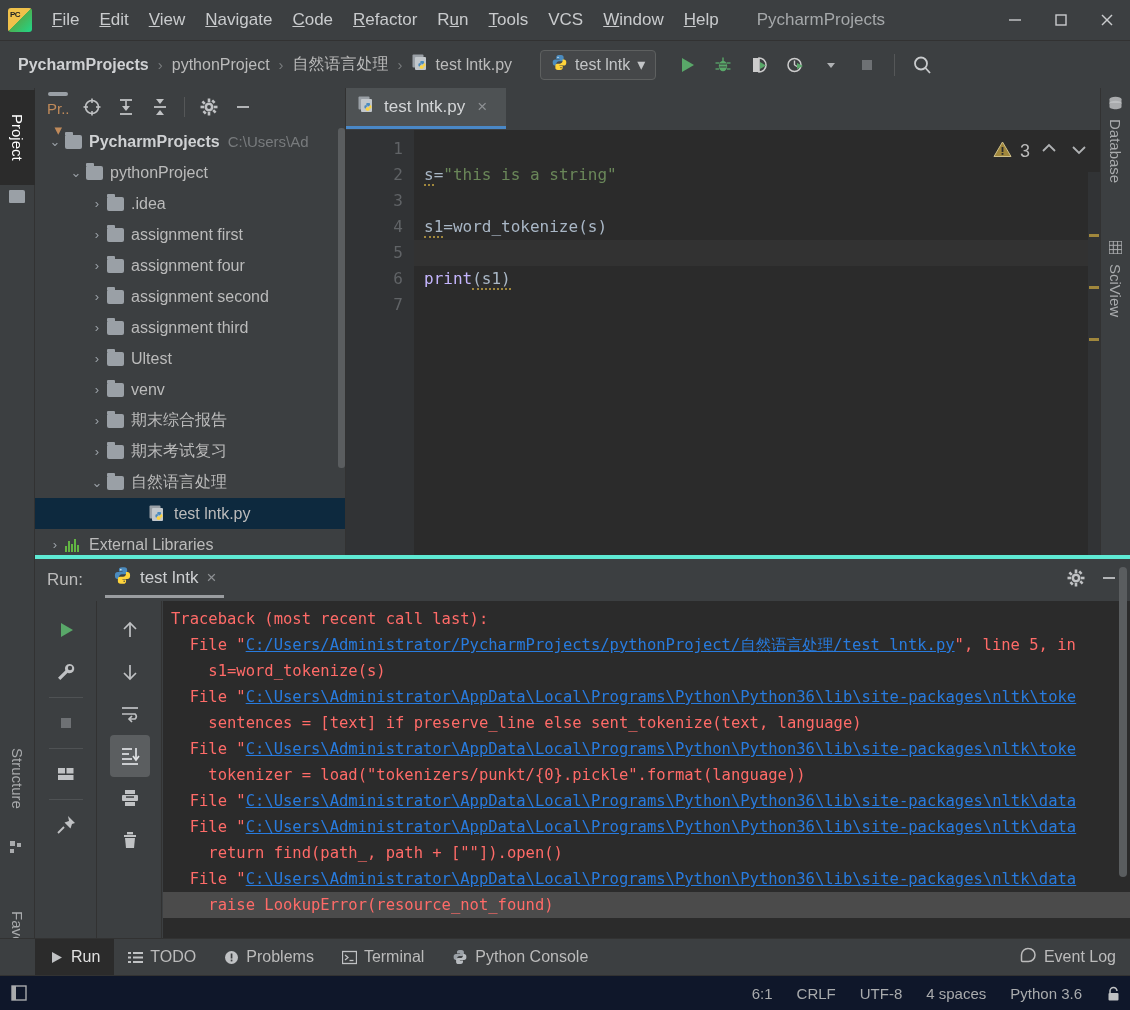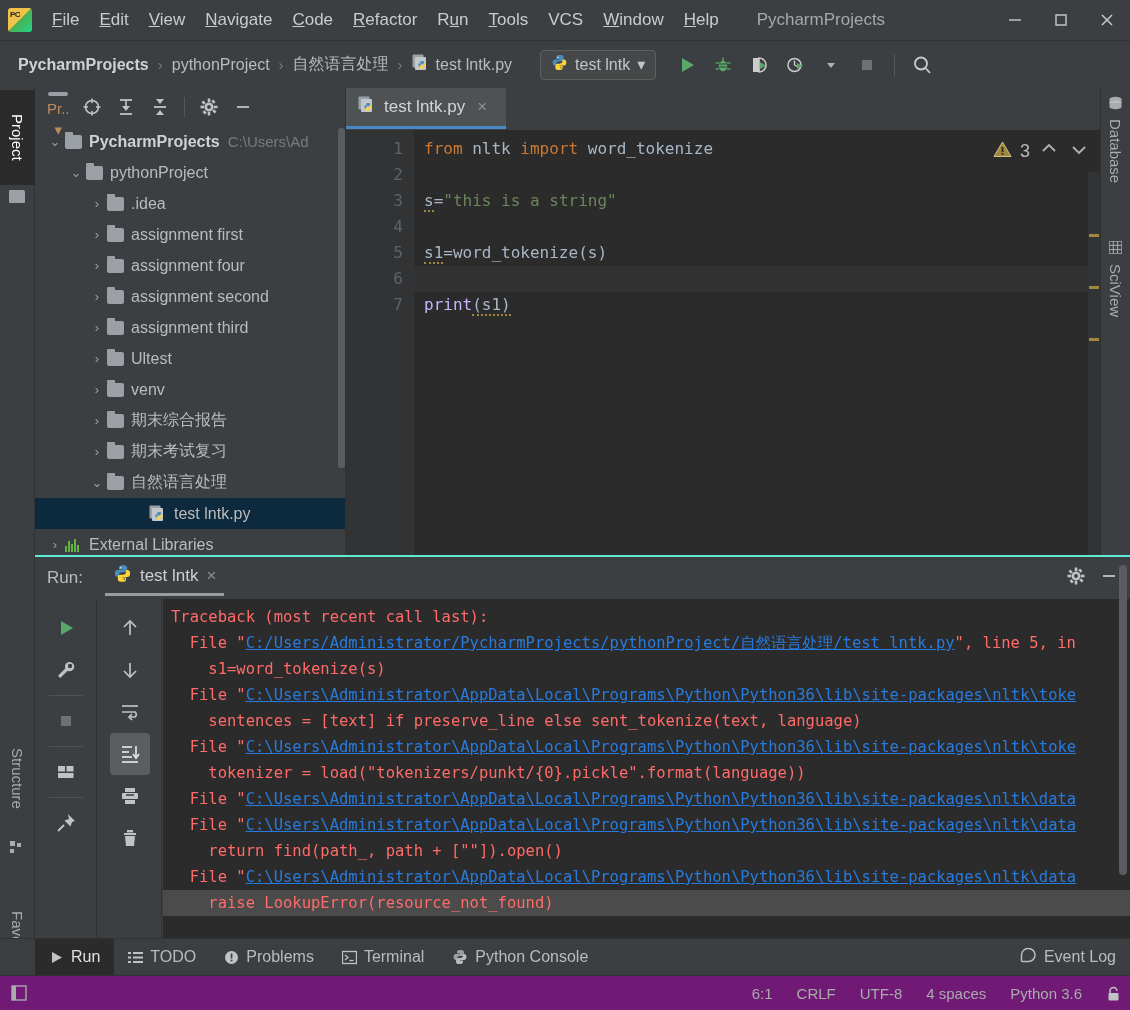--- a/index.html
+++ b/index.html
@@ -162,21 +162,21 @@
     position: absolute; right: 0; width: 30px;
     writing-mode: vertical-rl; text-orientation: mixed;
     font-size: 15px; color: #a9abad; display: flex; align-items: center; justify-content: center;
   }
   #rvtab-database { top: 8px; height: 110px; }
   #rvtab-sciview { top: 150px; height: 105px; }
 
   
   #run-panel {
     position: absolute; left: 35px; top: 555px; right: 0; height: 400px;
-    background: #3c3f41; border-top: 2px solid #5eead4;
+    background: #3c3f41; border-top: 4px solid #5eead4;
   }
   #run-header { height: 42px; display: flex; align-items: center; position: relative; }
   #run-header .run-label { font-size: 17px; color: #bbbbbb; margin-left: 12px; }
   #run-tab {
     display: flex; align-items: center; gap: 8px; margin-left: 22px;
     padding: 4px 8px 6px 8px; border-bottom: 3px solid #9a9da0;
   }
   #run-tab .t { font-size: 17px; color: #cdcfd1; }
   #run-tab .x { font-size: 17px; color: #8e9194; }
   #run-header-right { position: absolute; right: 10px; top: 0; height: 42px; display: flex; align-items: center; gap: 12px; }
@@ -222,21 +222,21 @@
   }
   .btab {
     display: flex; align-items: center; gap: 7px; height: 37px;
     padding: 0 14px; font-size: 16px; color: #bbbbbb; white-space: nowrap;
   }
   .btab.active { background: #2b2b2b; color: #e0e0e0; }
   #event-log { position: absolute; right: 14px; display: flex; align-items: center; gap: 7px; font-size: 16px; color: #bbbbbb; }
 
   #statusbar {
     position: absolute; left: 0; bottom: 0; width: 1130px; height: 35px;
-    background: #701a75; border-top: 1px solid #323232;
+    background: #0f172a; border-top: 1px solid #323232;
     display: flex; align-items: center;
   }
   #status-left { margin-left: 10px; display: flex; align-items: center; }
   #status-right { position: absolute; right: 10px; display: flex; align-items: center; gap: 24px; }
   .stat { font-size: 15px; color: #a9abad; white-space: nowrap; }
   #lock-icon { width: 14px; height: 15px; position: relative; }
 </style>
 </head>
 <body>
 
@@ -547,21 +547,20 @@
     <div id="gutter">
         <div class="ln">1</div>
         <div class="ln">2</div>
         <div class="ln">3</div>
         <div class="ln">4</div>
         <div class="ln">5</div>
         <div class="ln">6</div>
         <div class="ln">7</div>
       </div>
     <div id="code">
-        <div class="cl"><span class="kw">from </span><span class="id">nltk </span><span class="kw">import </span><span class="id">word_tokenize</span></div>
         <div class="cl"></div>
         <div class="cl"><span class="id sq-warn">s</span><span class="id">=</span><span class="st">"this is a string"</span></div>
         <div class="cl"></div>
         <div class="cl"><span class="id sq-warn">s1</span><span class="id">=word_tokenize(s)</span></div>
         <div class="cl cur"></div>
         <div class="cl"><span class="bi">print</span><span class="id sq-warn">(s1)</span></div>
       </div>
     <div id="marker-strip">
       <div class="marker" style="top:62px"></div>
       <div class="marker" style="top:114px"></div>

